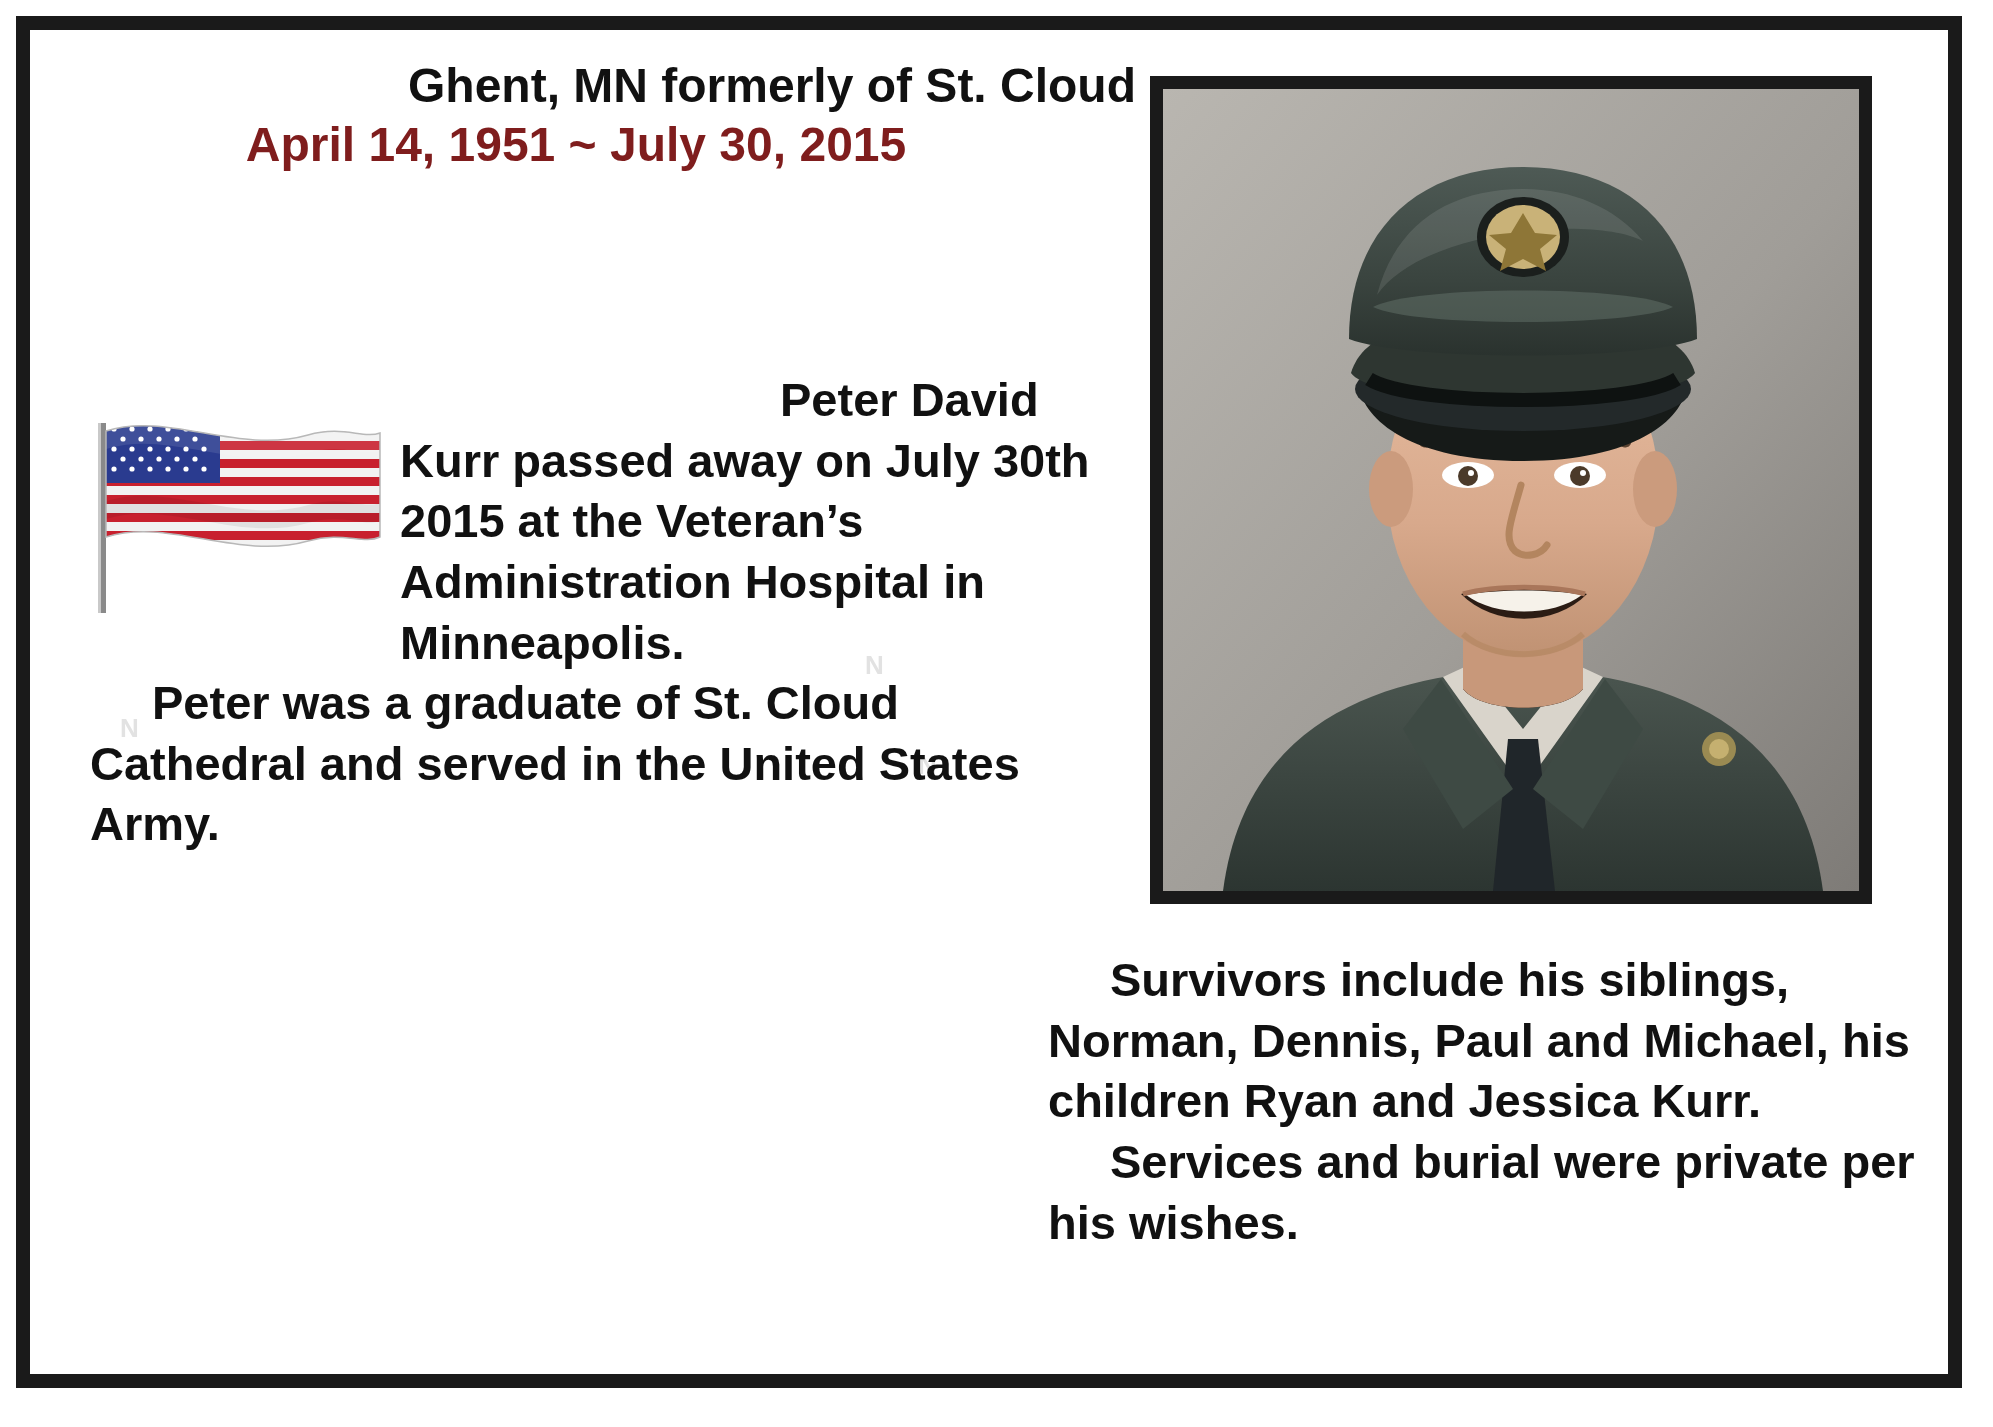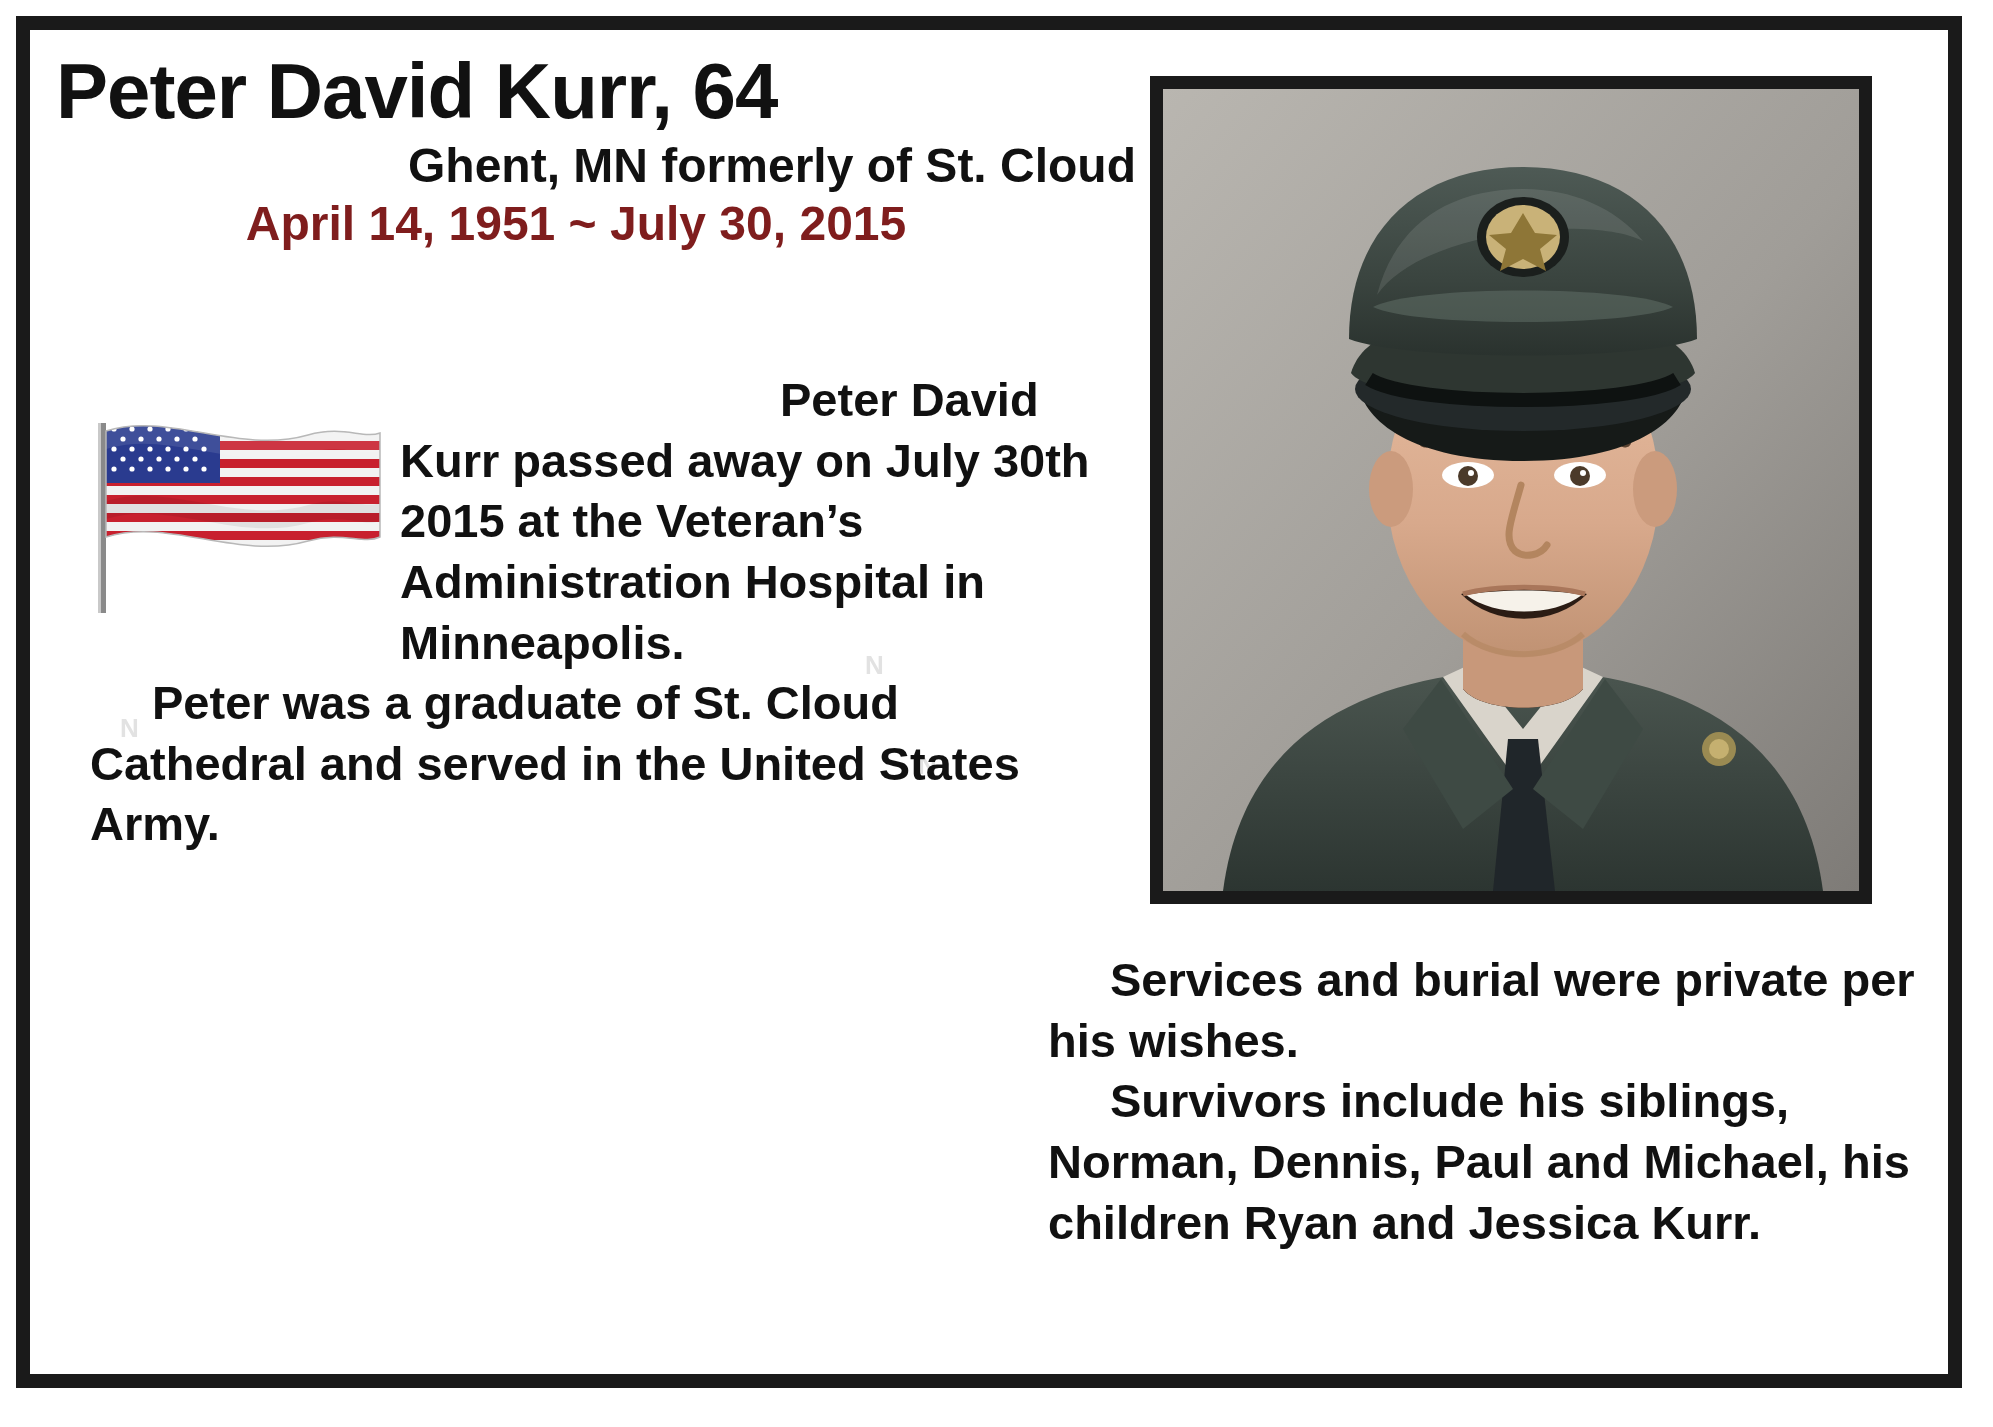--- a/index.html
+++ b/index.html
@@ -151,21 +151,20 @@
   }
 </style>
 </head>
 <body>
 
 <div class="page">
   <div class="notice-frame">
     <div class="notice-inner">
 
       <div class="header-block">
-        <div class="deceased-name">Peter David Kurr, 64</div>
         <div class="deceased-location">Ghent, MN formerly of St. Cloud</div>
         <div class="deceased-dates">April 14, 1951 ~ July 30, 2015</div>
       </div>
 
       <div class="watermark" style="left:835px; top:620px;">N</div>
       <div class="watermark" style="left:90px; top:683px;">N</div>
       <div class="watermark" style="left:888px; top:720px;">N</div>
 
       <div class="flag-wrap">
         <svg width="300" height="215" viewBox="0 0 300 215" xmlns="http://www.w3.org/2000/svg">
@@ -325,19 +324,19 @@
 
           <path d="M206,290 C 250,318 470,318 514,290" stroke="#0e1211" stroke-width="14" fill="none"></path>
 
           <ellipse cx="360" cy="148" rx="46" ry="40" fill="#1b1f1d"></ellipse>
           <ellipse cx="360" cy="148" rx="37" ry="32" fill="#c9b278"></ellipse>
           <path d="M360,124 L372,144 L394,146 L377,160 L383,182 L360,170 L337,182 L343,160 L326,146 L348,144 Z" fill="#8e7637"></path>
         </svg>
       </div>
 
       <div class="right-body">
+        <p class="para-indent">Survivors include his siblings, Norman, Dennis, Paul and Michael, his children Ryan and Jessica Kurr.</p>
         <p class="para-indent">Services and burial were private per his wishes.</p>
-        <p class="para-indent">Survivors include his siblings, Norman, Dennis, Paul and Michael, his children Ryan and Jessica Kurr.</p>
       </div>
 
     </div>
   </div>
 </div>
 
 </body></html>

